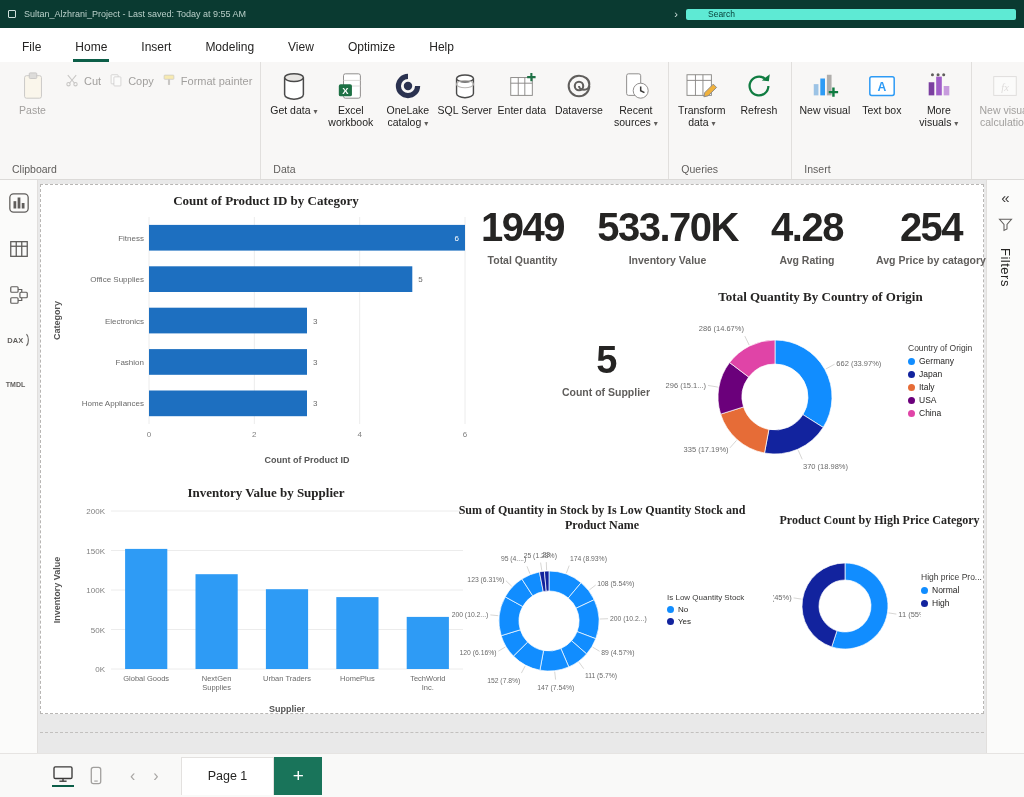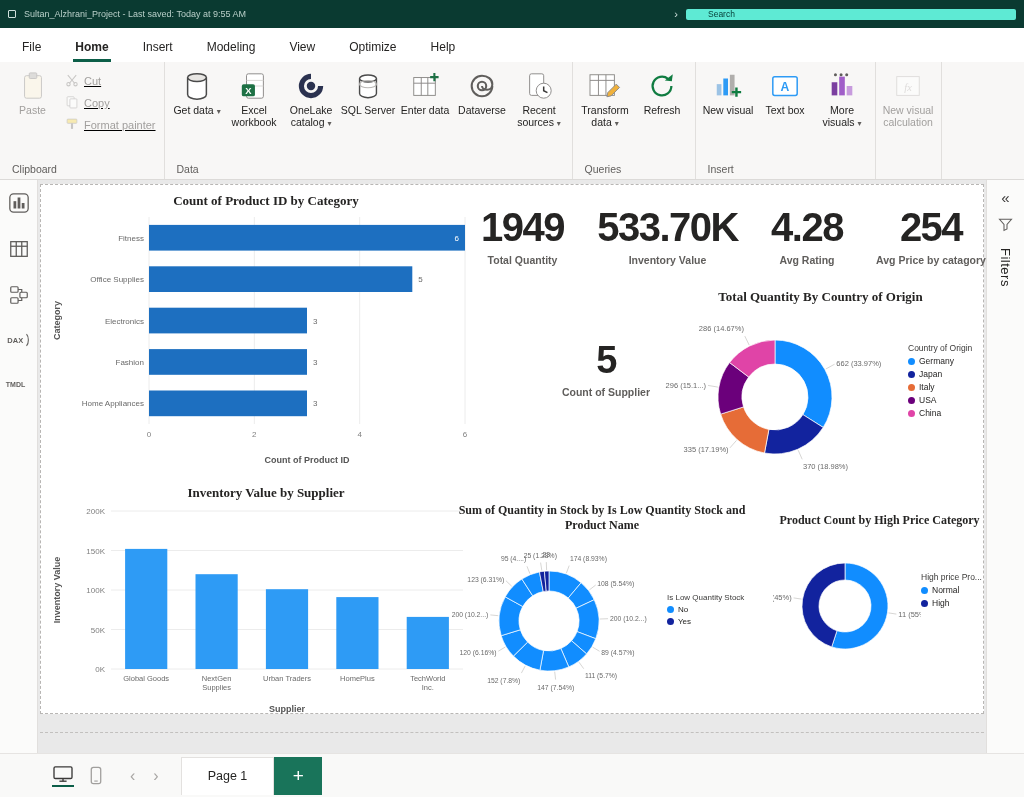--- a/index.html
+++ b/index.html
@@ -12,30 +12,30 @@
   .titlebar .tbtitle { color:#b9cfc9; font-size:9px; white-space:nowrap; overflow:hidden; max-width:480px; }
   .titlebar .spacer { flex:1; }
   .titlebar .chev { color:#cfe0dc; font-size:11px; line-height:10px; }
   .search-pill { width:330px; height:11px; background:#5eead4; border:none; border-radius:2px;
     font-size:8.5px; color:#06312a; padding:0 22px; outline:none; }
   .search-pill::placeholder { color:#07423a; }
 
   
   .menubar { height:34px; background:#ffffff; display:flex; align-items:flex-end; gap:30px; padding:0 0 0 20px; }
   .menu-item { font-size:12px; color:#252423; padding:6px 2px 8px; cursor:pointer; }
-  .menu-item.active { font-weight:bold; border-bottom:3px solid #0c5e48; padding-bottom:5px; }
+  .menu-item.active { font-weight:normal; border-bottom:3px solid #0c5e48; padding-bottom:5px; }
 
   
   .ribbon { height:118px; background:#f8f7f6; border-bottom:1px solid #dcdad8; display:flex; overflow:hidden; }
   .rgroup { display:flex; flex-direction:column; justify-content:space-between; border-right:1px solid #e1dfdd; padding:6px 4px 0; flex:0 0 auto; }
   .rrow { display:flex; align-items:flex-start; }
   .rbtn { width:57px; display:flex; flex-direction:column; align-items:center; gap:3px; padding:3px 1px;
     font-size:10.5px; color:#252423; text-align:center; line-height:1.15; cursor:pointer; }
   .rbtn svg { display:block; }
-  .rcol { display:flex; flex-direction:column; justify-content:center; padding-top:2px;text-decoration:underline; }
+  .rcol { display:flex; flex-direction:row; justify-content:center; padding-top:2px; }
   .rsmall { display:flex; align-items:center; gap:5px; font-size:11px; padding:3px 4px; color:#252423; white-space:nowrap; cursor:pointer; }
   .rgl { text-align:left; font-size:10.5px; color:#605e5c; padding:2px 8px 4px; }
   .disabled { color:#a19f9d !important; }
   .disabled svg { opacity:.55; }
   .car { font-size:8px; color:#605e5c; }
 
   
   .workspace { height:573px; display:flex; background:#e9e9e9; }
   .left-rail { width:38px; background:#fbfbfa; border-right:1px solid #e1dfdd; display:flex; flex-direction:column;
     align-items:center; padding-top:12px; gap:20px; }

